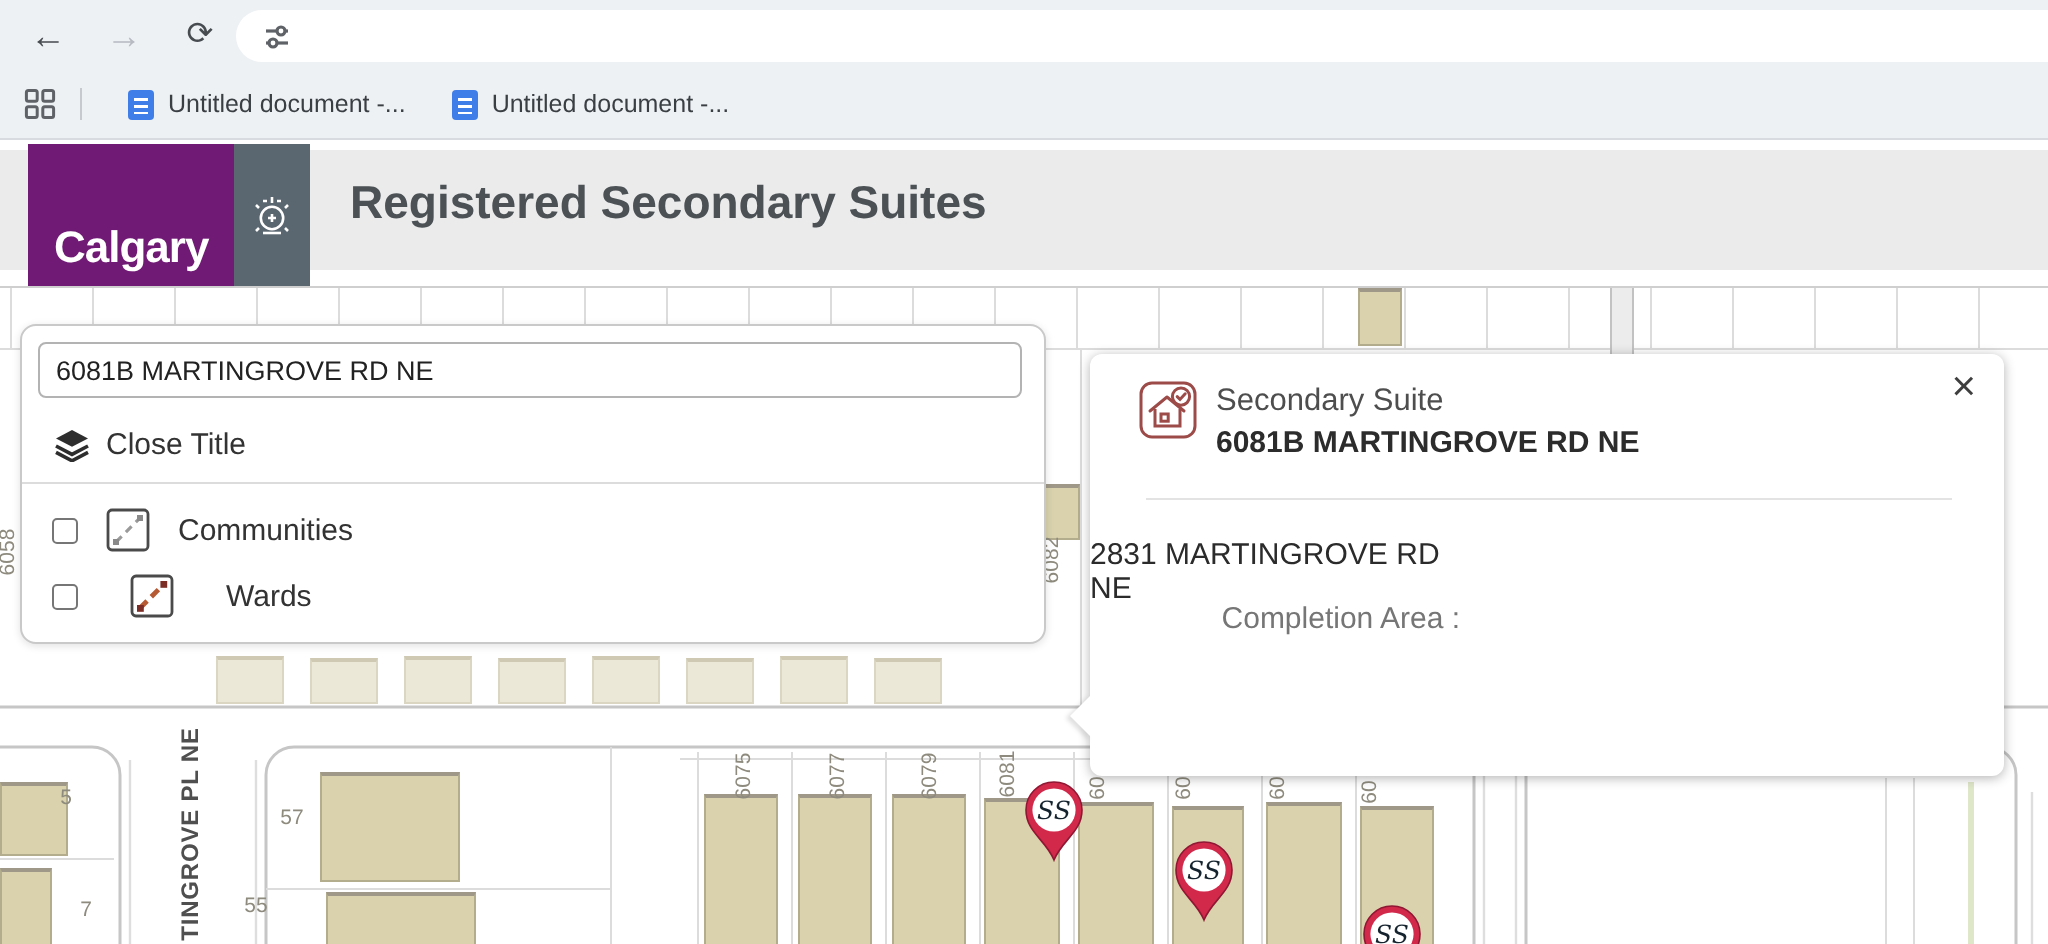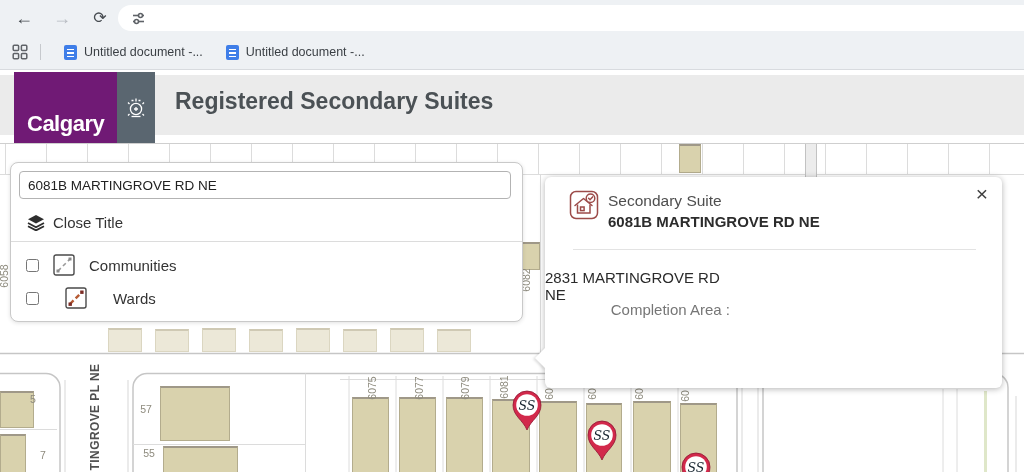--- a/index.html
+++ b/index.html
@@ -193,21 +193,21 @@
     <div class="maplabel rot" style="left:402px;top:238px;">6077</div>
     <div class="maplabel rot" style="left:448px;top:238px;">6079</div>
     <div class="maplabel rot" style="left:487px;top:237px;">6081</div>
     <div class="maplabel rot" style="left:532px;top:244px;">60</div>
     <div class="maplabel rot" style="left:575px;top:244px;">60</div>
     <div class="maplabel rot" style="left:622px;top:244px;">60</div>
     <div class="maplabel rot" style="left:668px;top:246px;">60</div>
     <div class="maplabel" style="left:16px;top:249px;">5</div>
     <div class="maplabel" style="left:26px;top:305px;">7</div>
     <div class="maplabel" style="left:129px;top:259px;">57</div>
-    <div class="maplabel" style="left:132px;top:303px;">55</div>
+    <div class="maplabel" style="left:111px;top:303px;">55</div>
 
     <div class="street-label">TINGROVE PL NE</div>
 
     <div class="pin" style="left:511px;top:246px;">
       <svg width="32" height="42" viewBox="0 0 32 42">
         <path d="M16 40 C12 30 2 26 2 15 a14 14 0 1 1 28 0 c0 11 -10 15 -14 25 Z" fill="#d2294b" stroke="#8f1733" stroke-width="0.8"></path>
         <circle cx="16" cy="15" r="10.8" fill="#ffffff"></circle>
         <text x="16" y="19.5" text-anchor="middle" font-size="12.5" font-family="DejaVu Serif, serif" fill="#15232e">SS</text>
       </svg>
     </div>

